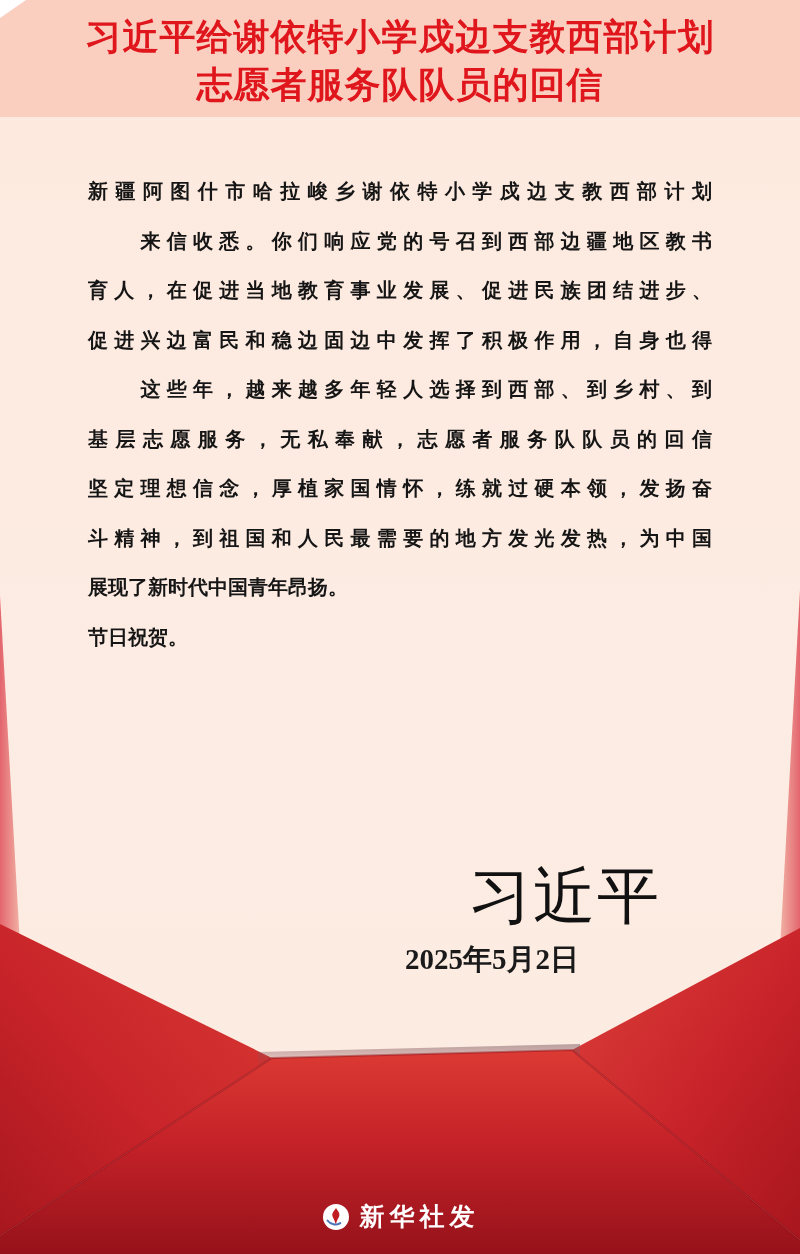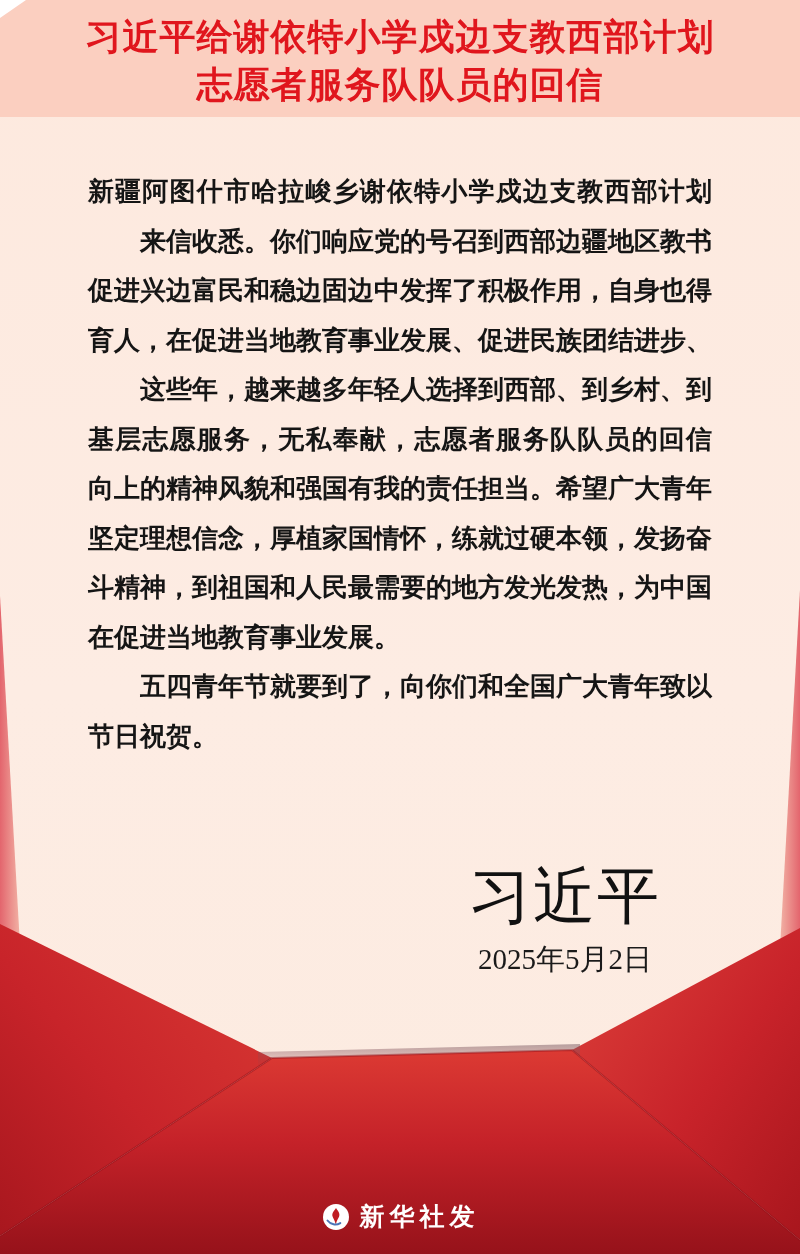--- a/index.html
+++ b/index.html
@@ -21,35 +21,35 @@
     color:#e0161d;
     font-size:36px;line-height:44px;font-weight:800;
     letter-spacing:1px;white-space:nowrap;
   }
   
   .letter{
     position:absolute;left:88px;top:167px;width:624px;
     color:#151515;
   }
   .letter .line{
-    font-size:26px;line-height:49.5px;font-weight:600;
+    font-size:20px;line-height:49.5px;font-weight:600;
     text-align:justify;text-align-last:justify;
     text-justify:inter-ideograph;
     white-space:nowrap;
     white-space:normal;
   }
   .letter .line.para-end{text-align-last:left;}
   .signature{
     position:absolute;left:405px;top:860px;width:320px;
     text-align:center;font-size:62px;line-height:72px;font-weight:400;color:#111111;
     letter-spacing:2px;
   }
   .date{
     position:absolute;left:405px;top:942px;width:320px;
-    text-align:center;font-size:29px;line-height:34px;font-weight:400;color:#1a1a1a;
+    text-align:left;font-size:29px;line-height:34px;font-weight:700;color:#1a1a1a;
   }
   
   .envelope{
     position:absolute;left:0;top:0;width:800px;height:1254px;
     pointer-events:none;
   }
   
   .footer{
     position:absolute;left:0;top:1202px;width:800px;
     display:flex;align-items:center;justify-content:center;gap:9px;
@@ -65,29 +65,27 @@
 <div class="page">
 
   <div class="title-band">
     <div class="title-line">习近平给谢依特小学戍边支教西部计划</div>
     <div class="title-line">志愿者服务队队员的回信</div>
   </div>
 
   <div class="letter">
       <div class="line">新疆阿图什市哈拉峻乡谢依特小学戍边支教西部计划</div>
       <div class="line">　　来信收悉。你们响应党的号召到西部边疆地区教书</div>
+      <div class="line">育人，在促进当地教育事业发展、促进民族团结进步、</div>
       <div class="line">促进兴边富民和稳边固边中发挥了积极作用，自身也得</div>
-      <div class="line">育人，在促进当地教育事业发展、促进民族团结进步、</div>
       <div class="line">　　这些年，越来越多年轻人选择到西部、到乡村、到</div>
       <div class="line">基层志愿服务，无私奉献，志愿者服务队队员的回信</div>
-      <div class="line">向上的精神风貌和强国有我的责任担当。希望广大青年</div>
       <div class="line">坚定理想信念，厚植家国情怀，练就过硬本领，发扬奋</div>
       <div class="line">斗精神，到祖国和人民最需要的地方发光发热，为中国</div>
-      <div class="line para-end">在促进当地教育事业发展。</div>
-      <div class="line">　　五四青年节就要到了，向你们和全国广大青年致以</div>
+      <div class="line para-end">展现了新时代中国青年昂扬。</div>
       <div class="line para-end">节日祝贺。</div>
     </div>
 
   <div class="signature">习近平</div>
   <div class="date">2025年5月2日</div>
 
   <svg class="envelope" viewBox="0 0 800 1254" xmlns="http://www.w3.org/2000/svg" aria-hidden="true">
     <defs>
       <linearGradient id="lw" x1="0" y1="0" x2="1" y2="0">
         <stop offset="0" stop-color="#e3656d"></stop>

